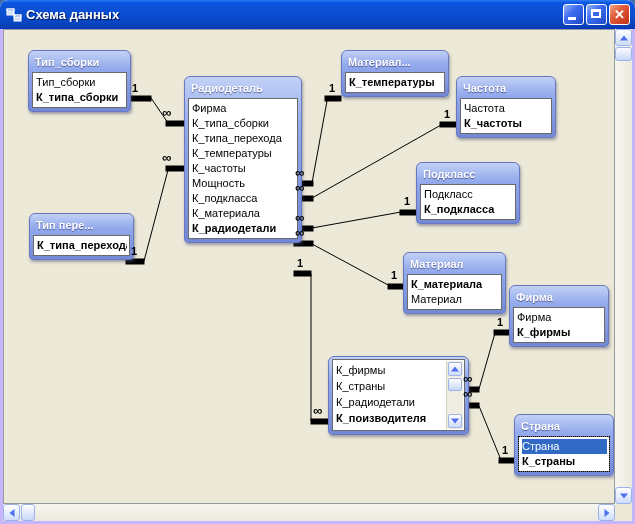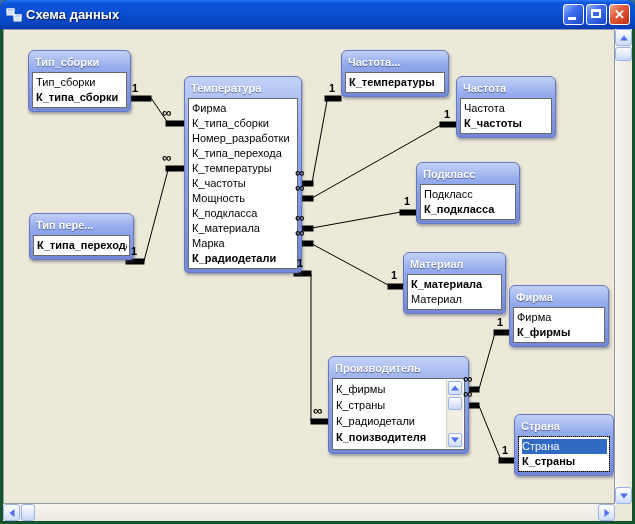--- a/index.html
+++ b/index.html
@@ -1,16 +1,16 @@
 <!DOCTYPE html>
 <html><head>
 <meta charset="utf-8">
 <style>
   html,body{margin:0;padding:0;background:#3a6ea5;font-family:"Liberation Sans",sans-serif;}
-  .window{position:relative;width:635px;height:524px;background:#14532d;border-radius:8px 8px 0 0;overflow:hidden;}
+  .window{position:relative;width:635px;height:524px;background:#c4b5fd;border-radius:8px 8px 0 0;overflow:hidden;}
   .titlebar{position:absolute;left:0;top:0;width:635px;height:29px;
     background:linear-gradient(180deg,#2a80f2 0%,#1660e8 6%,#0c54dd 12%,#0b4fd2 45%,#0845c0 80%,#0a3cae 96%,#0831d9 100%);
     border-radius:8px 8px 0 0;display:flex;align-items:center;}
   .win-icon{width:16px;height:16px;margin:0 4px 0 6px;flex:0 0 auto;}
   .win-title{color:#fff;font-weight:bold;font-size:13px;text-shadow:1px 1px 1px rgba(0,0,40,.7);flex:1;white-space:nowrap;overflow:hidden;}
   .win-btns{display:flex;gap:2px;margin-right:5px;}
   .wbtn{width:21px;height:21px;border-radius:3px;border:1px solid #fff;box-sizing:border-box;position:relative;cursor:pointer;}
   .wbtn.min,.wbtn.max{background:linear-gradient(135deg,#9ab6f4 0%,#3e6ef0 40%,#1c48c8 100%);}
   .wbtn.close{background:linear-gradient(135deg,#f0a68c 0%,#e25c3c 40%,#c03014 100%);}
   .glyph-min{position:absolute;left:4px;bottom:4px;width:8px;height:3px;background:#fff;}
@@ -153,38 +153,36 @@
 
       <div class="tbl" style="left:24px;top:20px;width:95px">
         <div class="tbl-title">Тип_сборки</div>
         <div class="tbl-list">
           <div class="frow">Тип_сборки</div>
           <div class="frow bold">К_типа_сборки</div>
         </div>
       </div>
 
       <div class="tbl" style="left:180px;top:46px;width:110px">
-        <div class="tbl-title">Температура</div>
+        <div class="tbl-title">Радиодеталь</div>
         <div class="tbl-list">
           <div class="frow">Фирма</div>
           <div class="frow">К_типа_сборки</div>
-          <div class="frow">Номер_разработки</div>
           <div class="frow">К_типа_перехода</div>
           <div class="frow">К_температуры</div>
           <div class="frow">К_частоты</div>
           <div class="frow">Мощность</div>
           <div class="frow">К_подкласса</div>
           <div class="frow">К_материала</div>
-          <div class="frow">Марка</div>
           <div class="frow bold">К_радиодетали</div>
         </div>
       </div>
 
       <div class="tbl" style="left:337px;top:20px;width:100px">
-        <div class="tbl-title">Частота...</div>
+        <div class="tbl-title">Материал...</div>
         <div class="tbl-list">
           <div class="frow bold">К_температуры</div>
         </div>
       </div>
 
       <div class="tbl" style="left:452px;top:46px;width:92px">
         <div class="tbl-title">Частота</div>
         <div class="tbl-list">
           <div class="frow">Частота</div>
           <div class="frow bold">К_частоты</div>
@@ -216,21 +214,20 @@
       </div>
 
       <div class="tbl" style="left:25px;top:183px;width:97px">
         <div class="tbl-title">Тип пере...</div>
         <div class="tbl-list">
           <div class="frow bold">К_типа_перехода</div>
         </div>
       </div>
 
       <div class="tbl" style="left:324px;top:326px;width:133px">
-        <div class="tbl-title">Производитель</div>
         <div class="tbl-list" style="height:66px;padding-right:19px">
           <div class="frow" style="height:16px;line-height:16px">К_фирмы</div>
           <div class="frow" style="height:16px;line-height:16px">К_страны</div>
           <div class="frow" style="height:16px;line-height:16px">К_радиодетали</div>
           <div class="frow bold" style="height:16px;line-height:16px">К_поизводителя</div>
           <div class="mini-sb">
             <div class="mini-btn" style="top:1px">
                 <span class="arr up"></span>
               </div>
             <div class="mini-thumb"></div>

